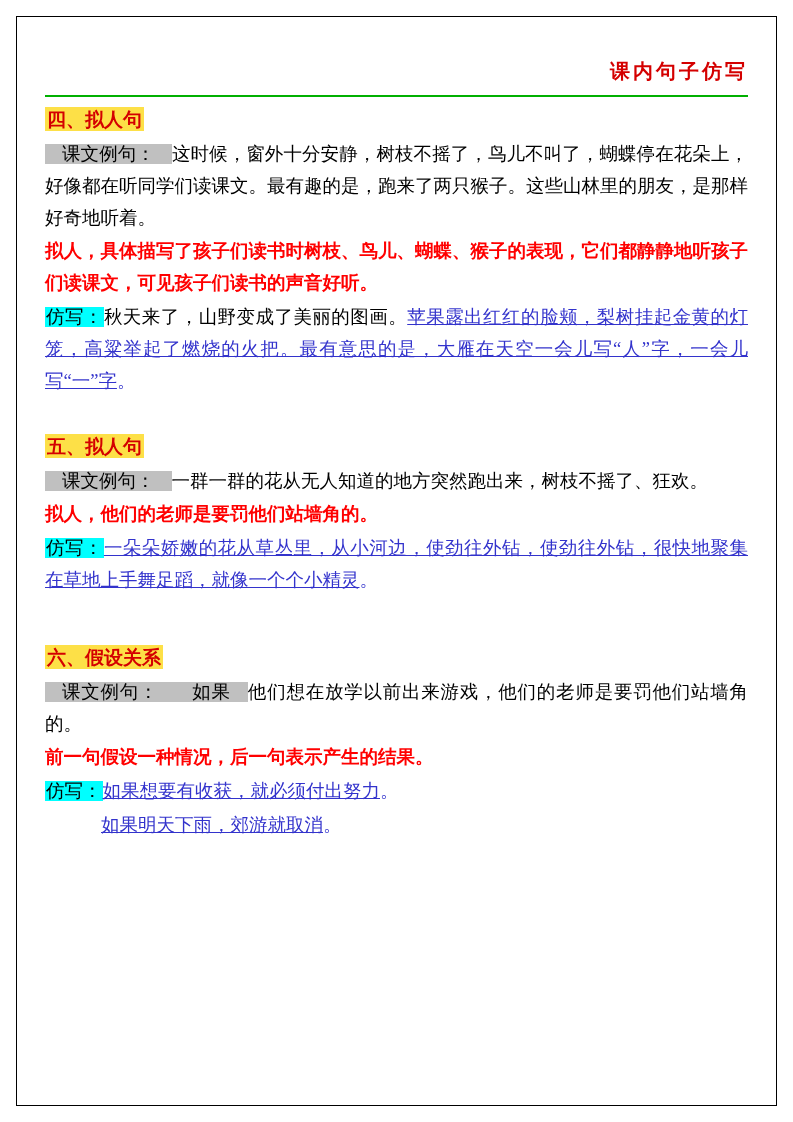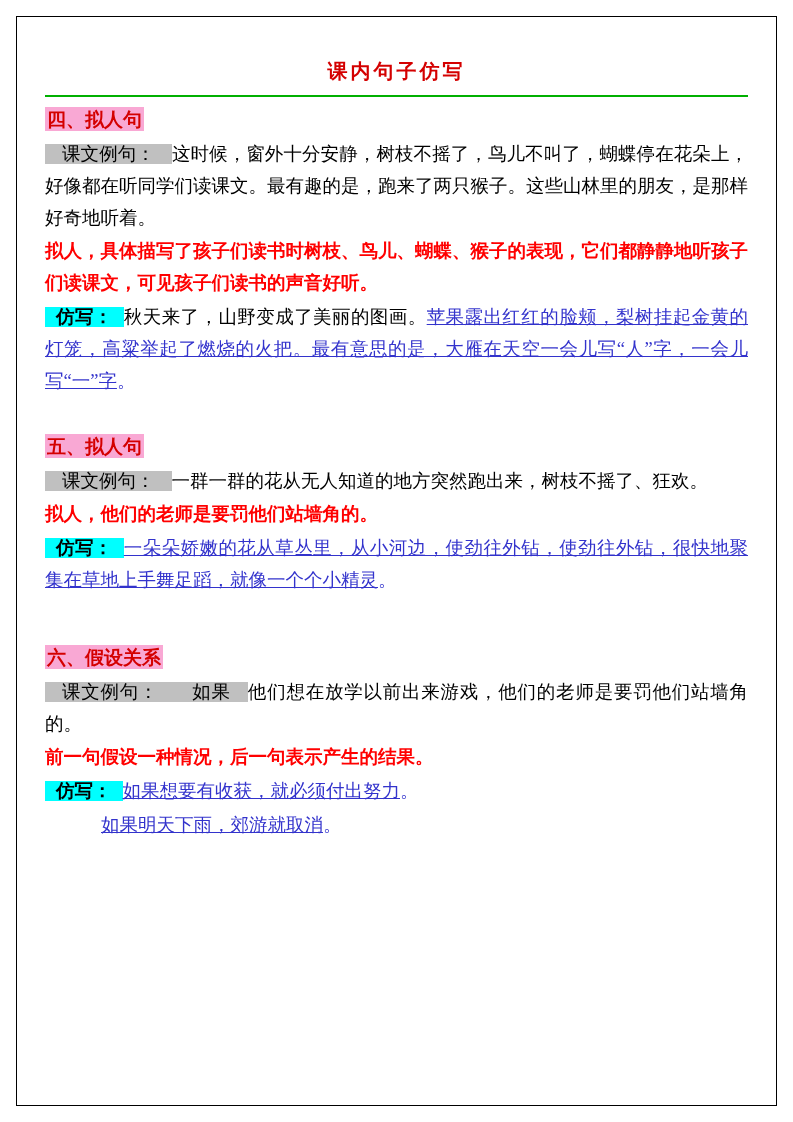--- a/index.html
+++ b/index.html
@@ -31,63 +31,62 @@
     border: 1px solid #000000;
     pointer-events: none;
   }
   .content {
     position: absolute;
     left: 45px;
     top: 58px;
     width: 703px;
   }
   .doc-title {
-    text-align: center;
+    text-align: right;
     color: #d40000;
     font-size: 20px;
     font-weight: bold;
     letter-spacing: 3px;
     font-family: "DejaVu Sans", "Liberation Sans", sans-serif;
     margin: 0 0 10px 0;
   }
   .green-rule {
     border: none;
     border-top: 2px solid #00b000;
     margin: 0 0 10px 0;
     height: 0;
   }
   .section {
     margin-bottom: 26px;
   }
   .sec-head {
     margin: 0 0 6px 0;
   }
   .sec-head .hl {
-    background: #f9a8d4;
+    background: #fde047;
     color: #d40000;
     font-weight: bold;
     font-size: 19px;
     font-family: "DejaVu Sans", "Liberation Sans", sans-serif;
     padding: 1px 2px;
   }
   .para {
     font-size: 18.5px;
     line-height: 1.72;
     margin: 0 0 2px 0;
     text-align: justify;
     word-break: break-all;
   }
   .label-gray {
     background: #c0c0c0;
     padding: 0 17px;
   }
   .label-cyan {
     background: #00ffff;
-    padding: 0 11px;
-    font-weight: bold;
+    padding: 0 1px;
   }
   .red-note {
     color: #ff0000;
     font-size: 18.5px;
     line-height: 1.72;
     margin: 0 0 2px 0;
     text-align: justify;
     word-break: break-all;
     font-weight: bold;
   }

